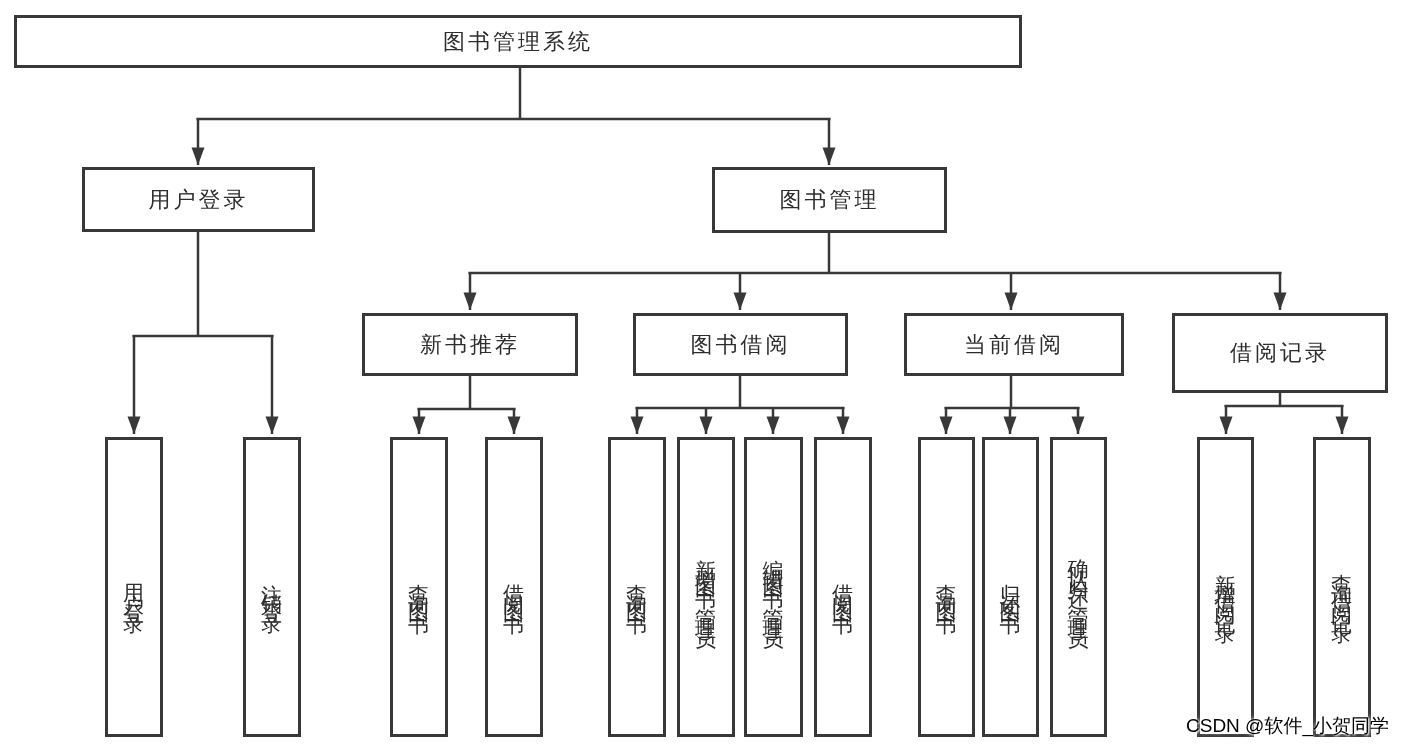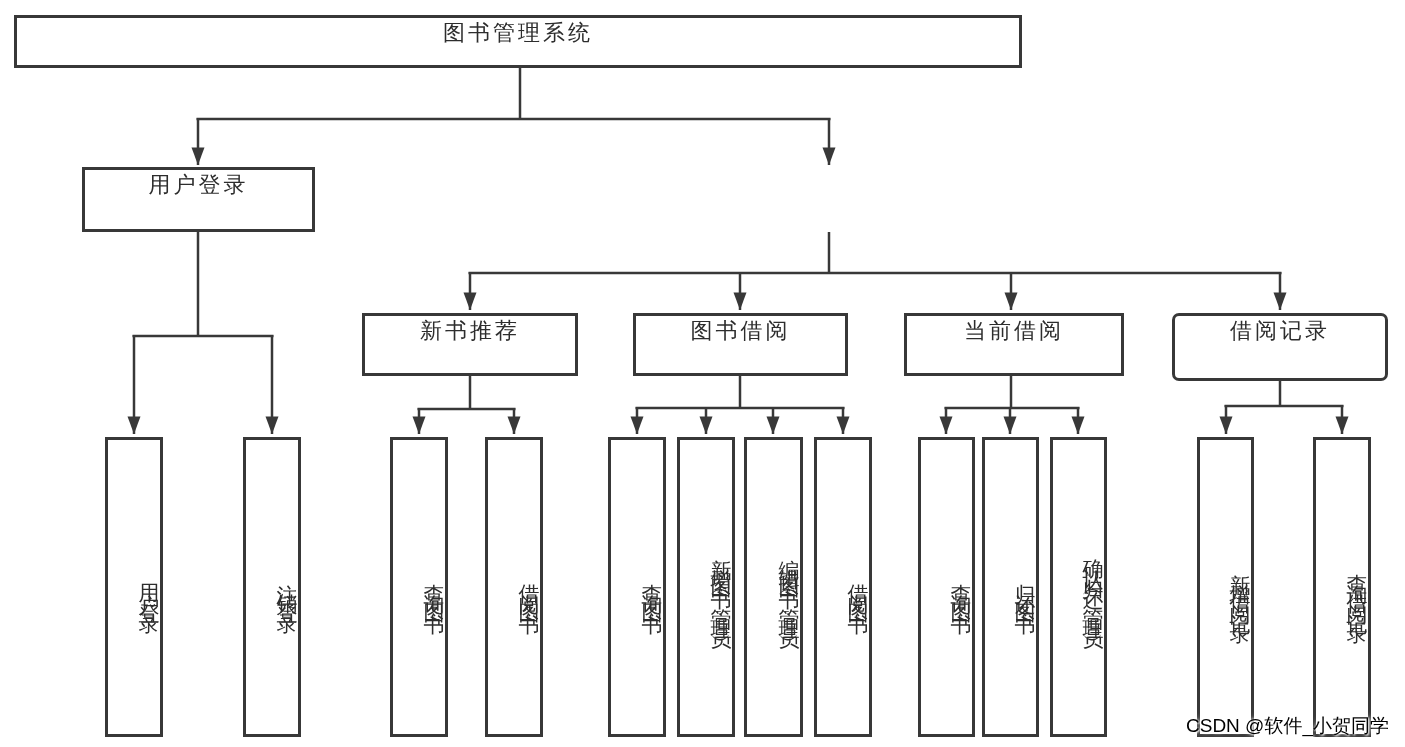--- a/index.html
+++ b/index.html
@@ -12,21 +12,21 @@
     overflow: hidden;
   }
   #wires { position: absolute; left: 0; top: 0; z-index: 1; }
   .node {
     position: absolute;
     box-sizing: border-box;
     border: 3px solid #383838;
     background: #ffffff;
     color: #2d2d2d;
     display: flex;
-    align-items: flex-start;
+    align-items: center;
     justify-content: center;
     z-index: 2;
   }
   .node.h {
     font-size: 22px;
     letter-spacing: 3px;
     white-space: nowrap;
   }
   .node.v {
     font-size: 21px;
@@ -101,31 +101,34 @@
     </g>
   </svg>
 
   <div class="node h" style="left:14px; top:15px; width:1008px; height:53px;">
     <span>图书管理系统</span>
   </div>
 
   <div class="node h" style="left:82px; top:167px; width:233px; height:65px;">
     <span>用户登录</span>
   </div>
+  <div class="node h" style="left:712px; top:167px; width:235px; height:66px;">
+    <span>图书管理</span>
+  </div>
 
   <div class="node h" style="left:633px; top:313px; width:215px; height:63px;">
     <span>图书借阅</span>
   </div>
   <div class="node h" style="left:362px; top:313px; width:216px; height:63px;">
     <span>新书推荐</span>
   </div>
   <div class="node h" style="left:904px; top:313px; width:220px; height:63px;">
     <span>当前借阅</span>
   </div>
-  <div class="node h" style="left:1172px; top:313px; width:216px; height:68px;border-radius:7px;">
+  <div class="node h" style="left:1172px; top:313px; width:216px; height:80px;">
     <span>借阅记录</span>
   </div>
 
   <div class="node v" style="left:105px; top:437px; width:58px; height:300px;">
     <span>用户登录</span>
   </div>
   <div class="node v" style="left:243px; top:437px; width:58px; height:300px;">
     <span>注销登录</span>
   </div>
 

